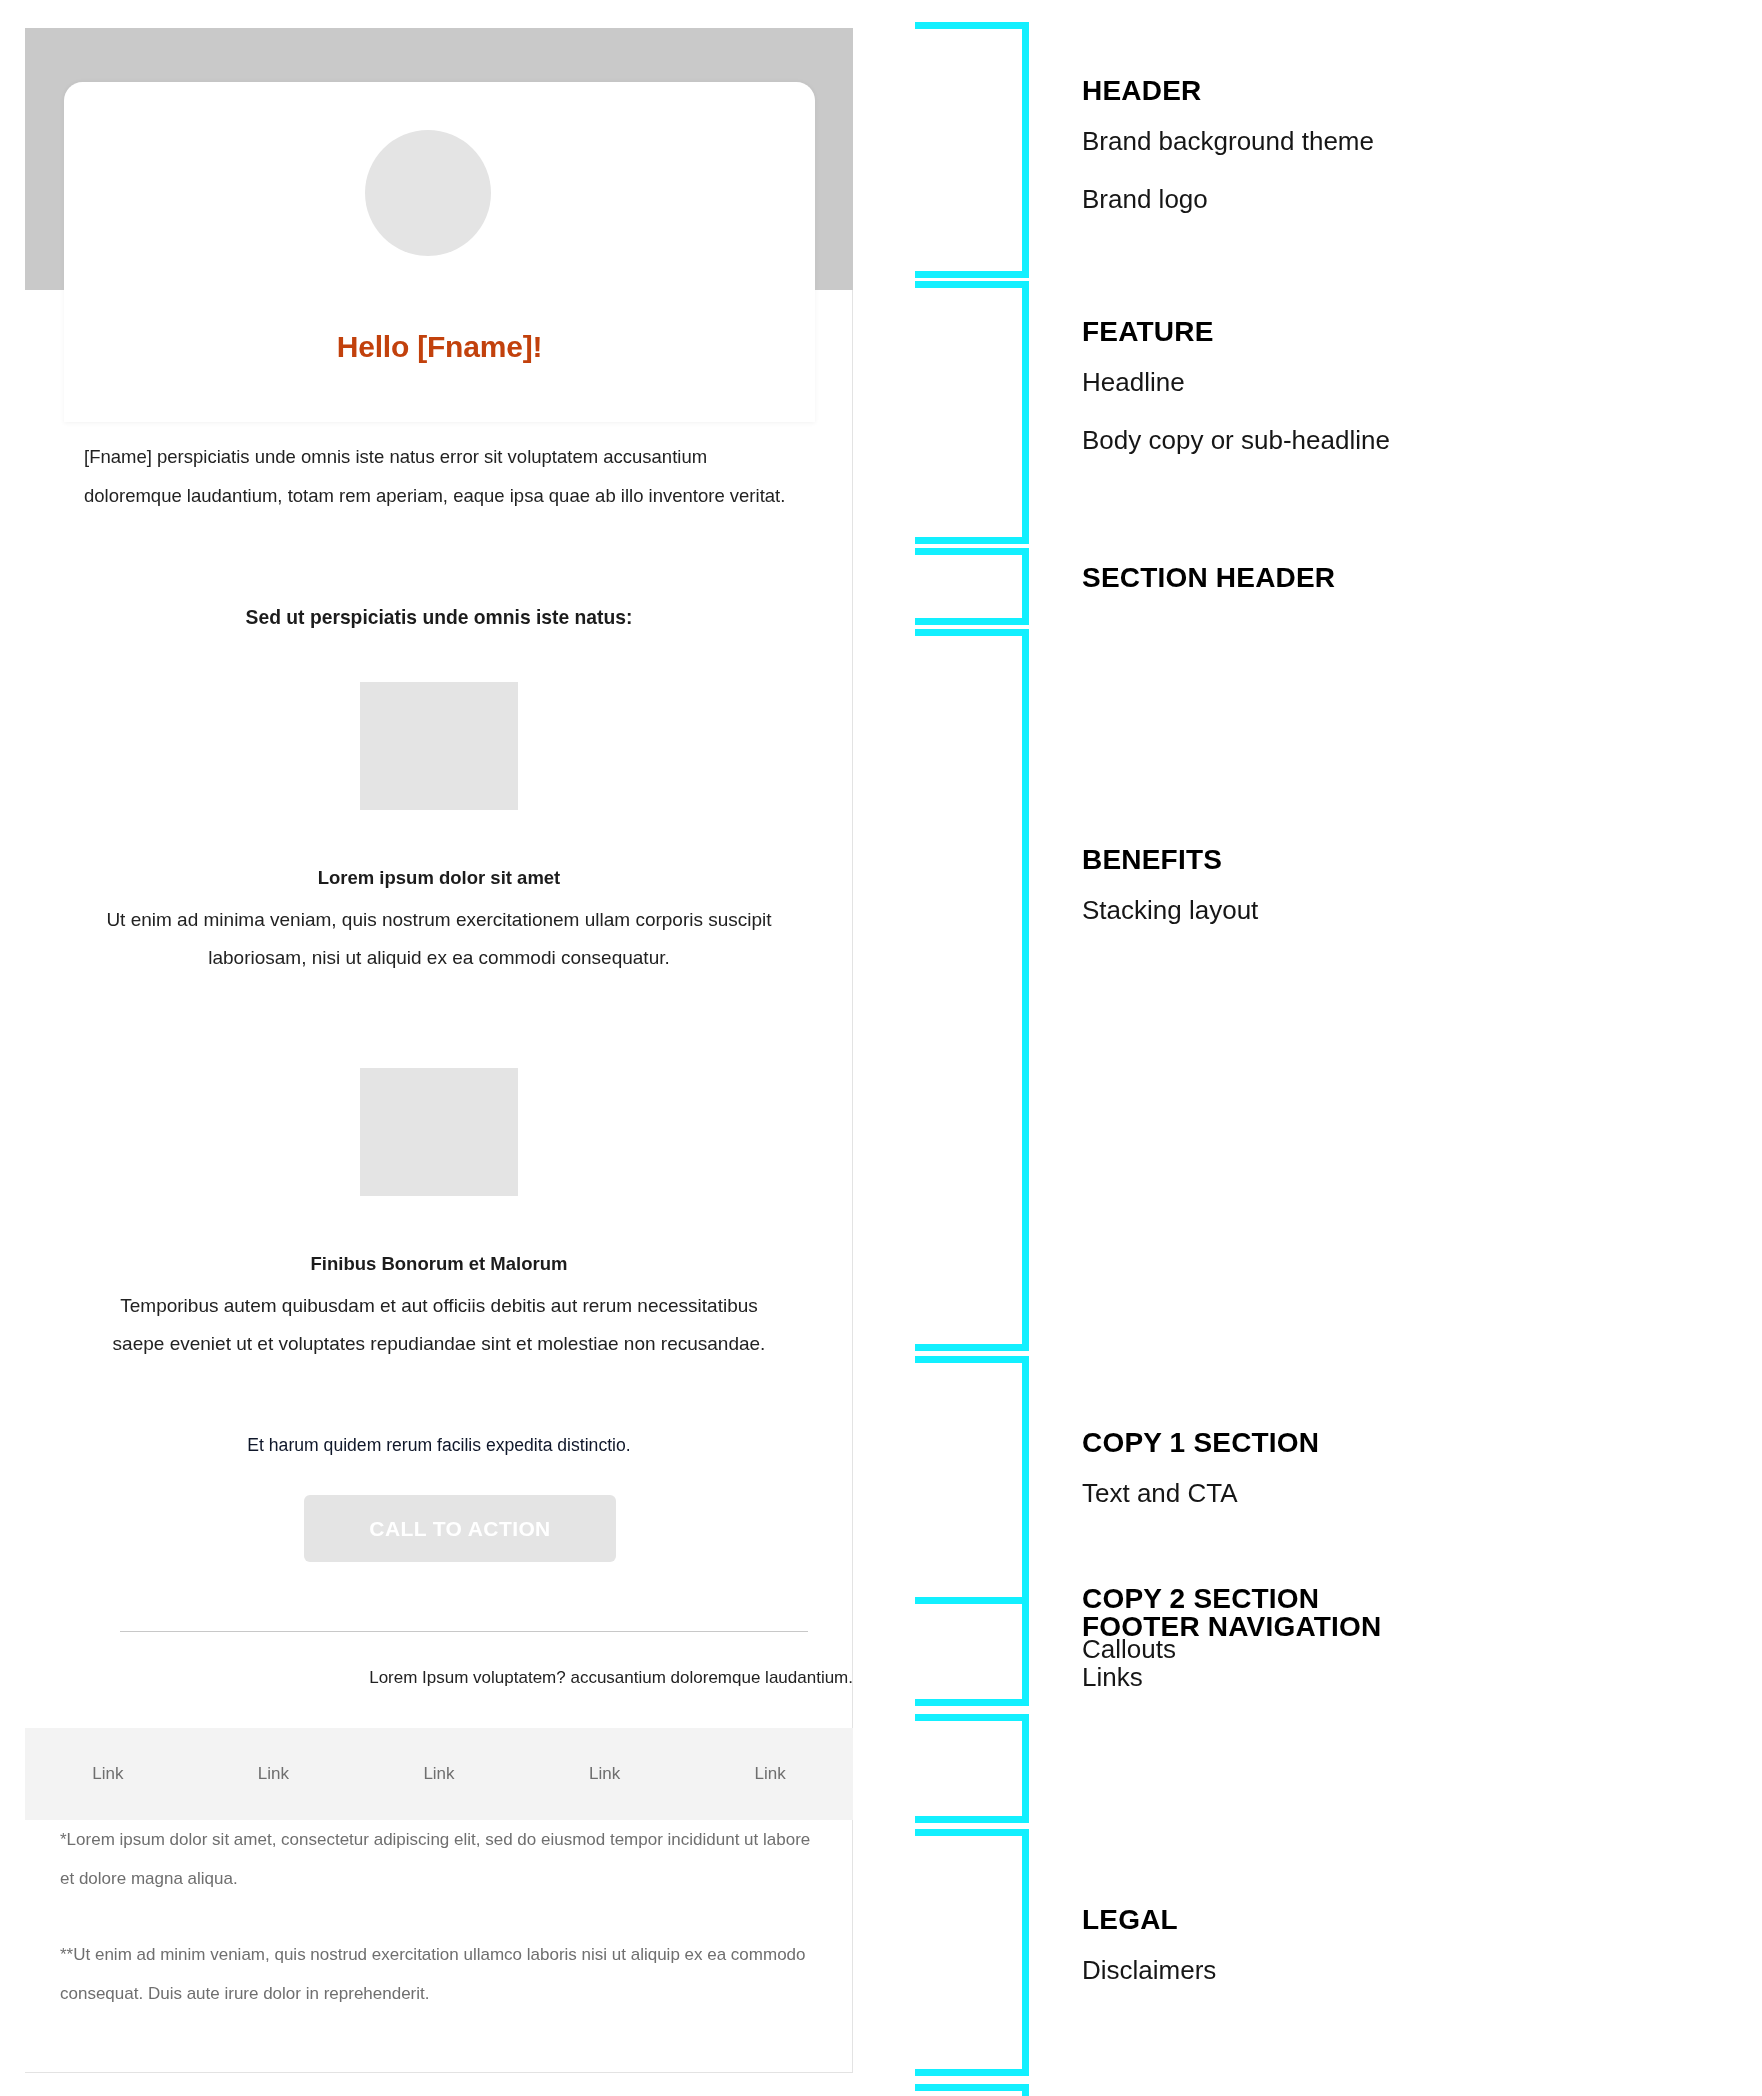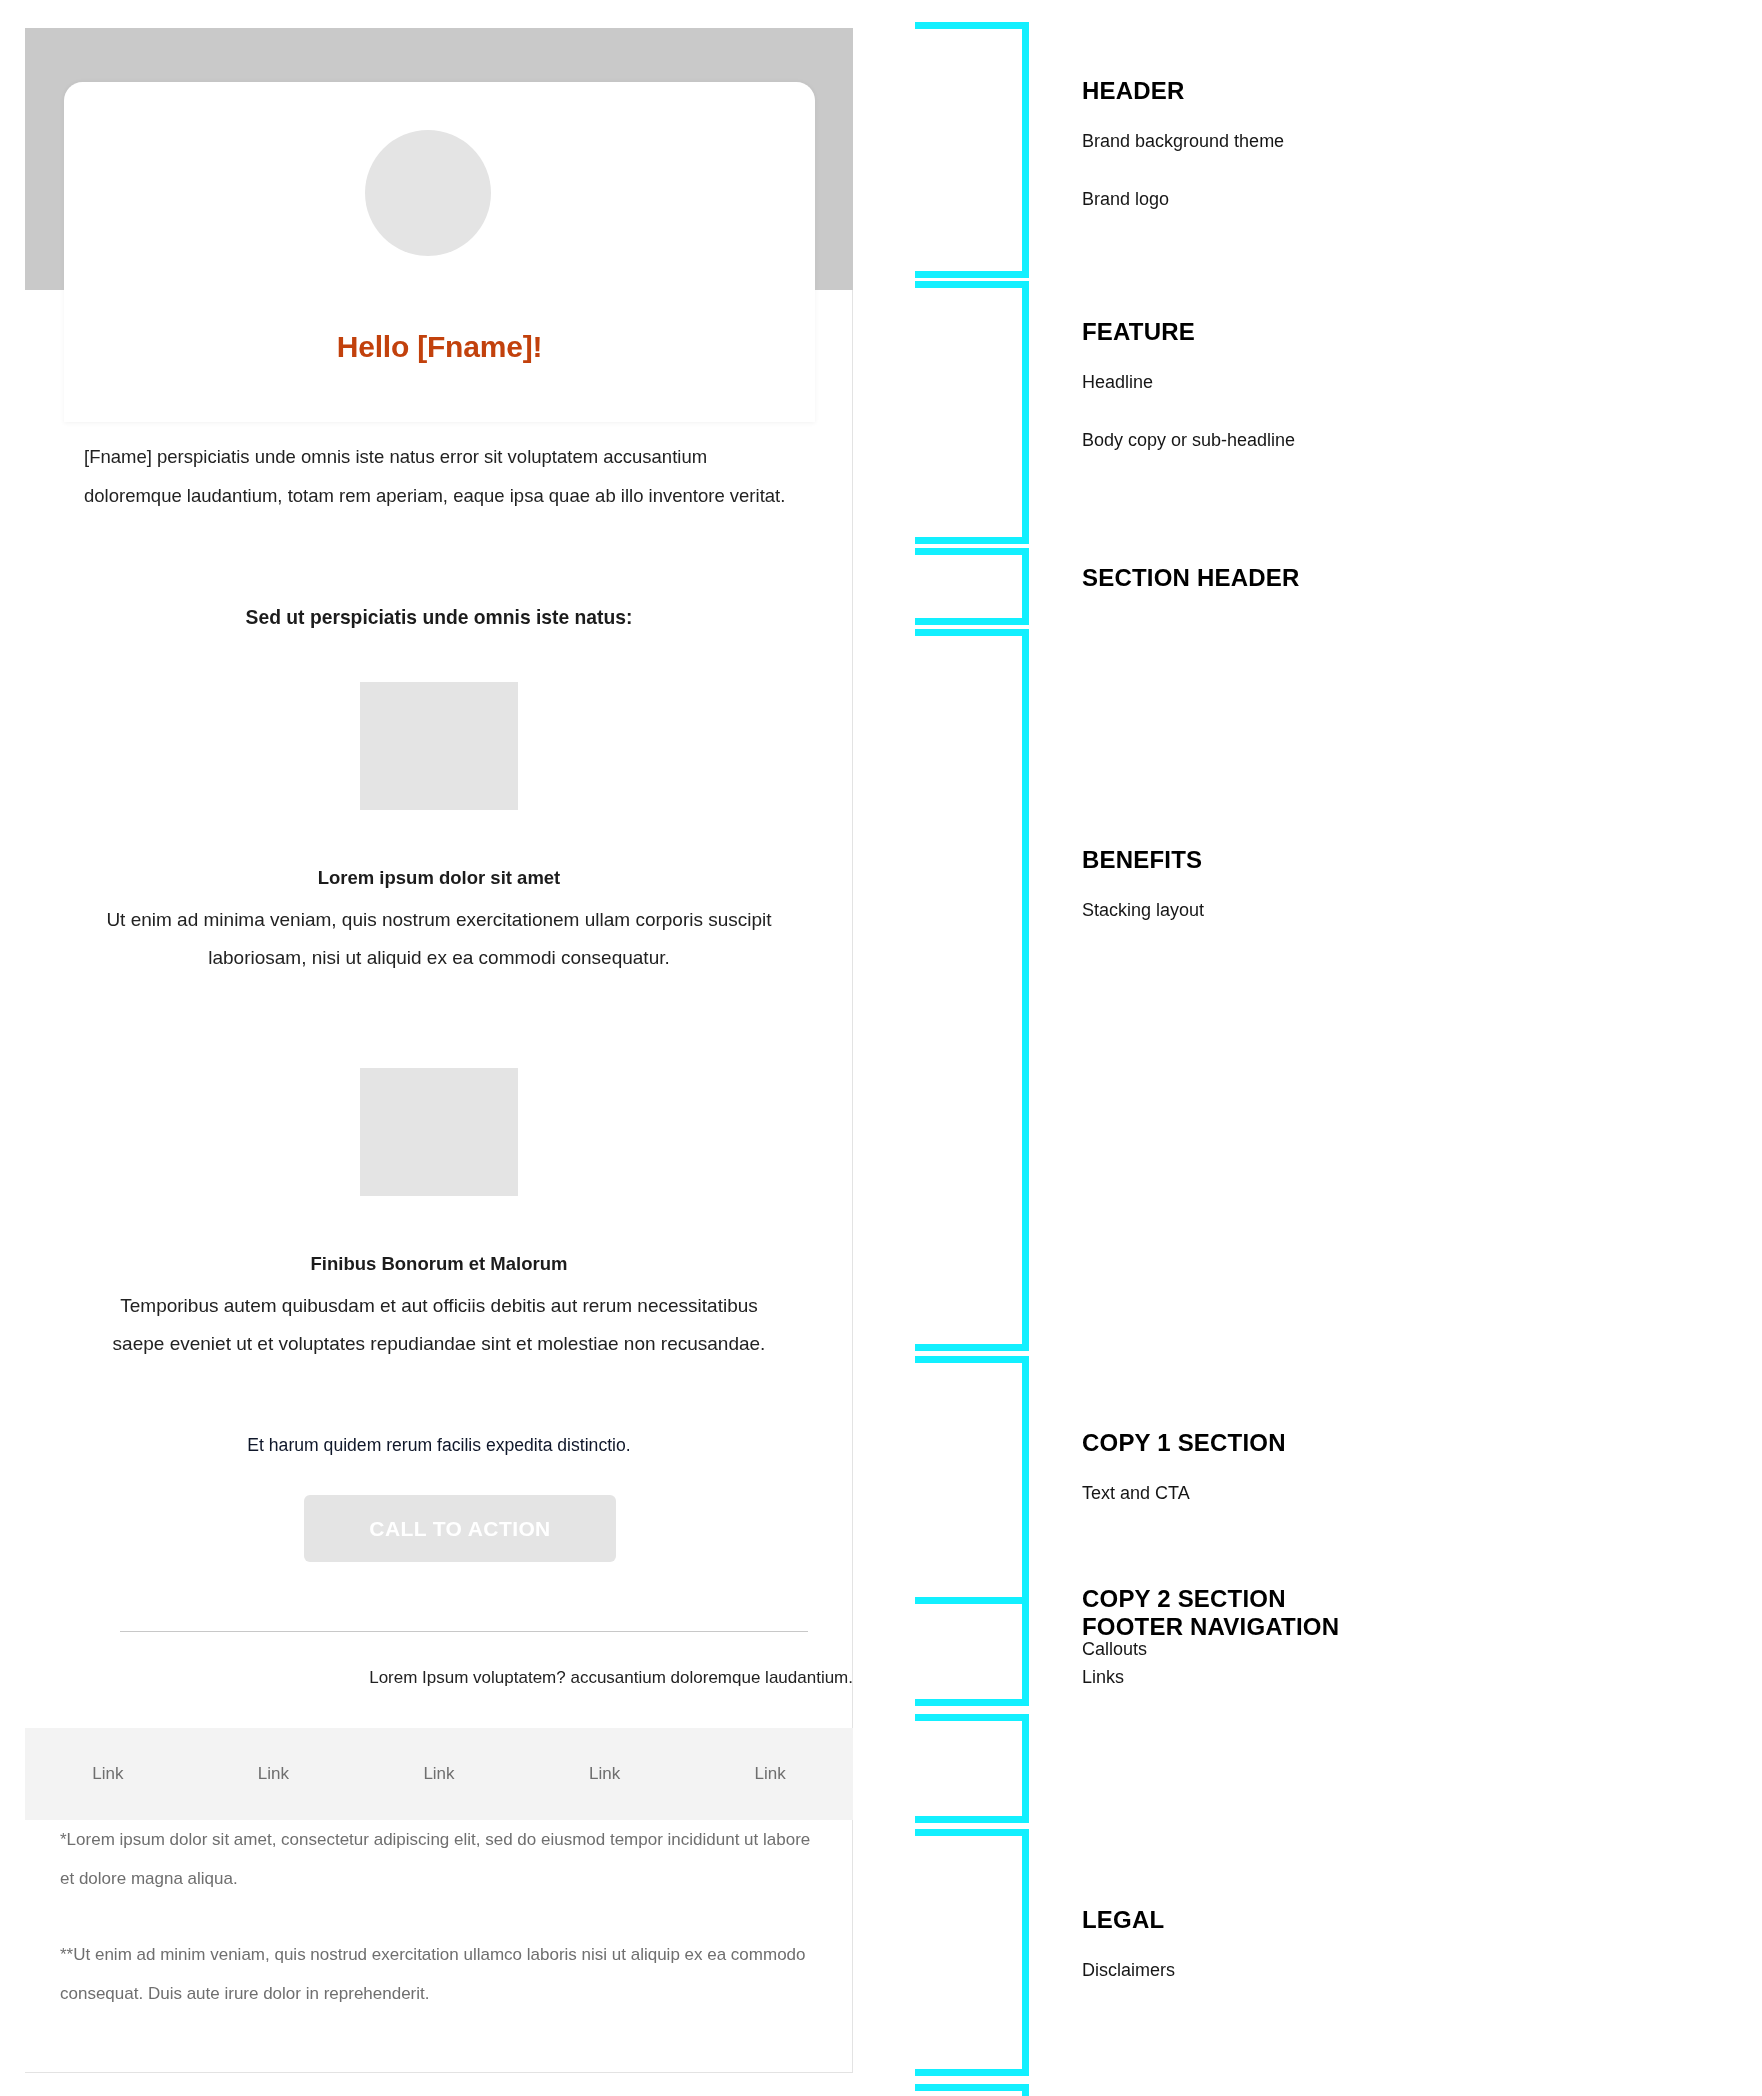--- a/index.html
+++ b/index.html
@@ -224,28 +224,28 @@
   .bracket.open-bottom {
     border-bottom-width: 0;
   }
 
   .anno {
     position: absolute;
     left: 1082px;
     width: 663px;
   }
   .anno .anno-title {
-    font-size: 24px;
+    font-size: 28px;
     font-weight: bold;
     color: #000000;
     letter-spacing: 0.2px;
     line-height: 34px;
   }
   .anno .anno-sub {
-    font-size: 18px;
+    font-size: 26px;
     color: #161616;
     line-height: 52px;
     margin-top: 6.7px;
   }
 </style>
 </head>
 <body>
 
 <div id="root">
 

